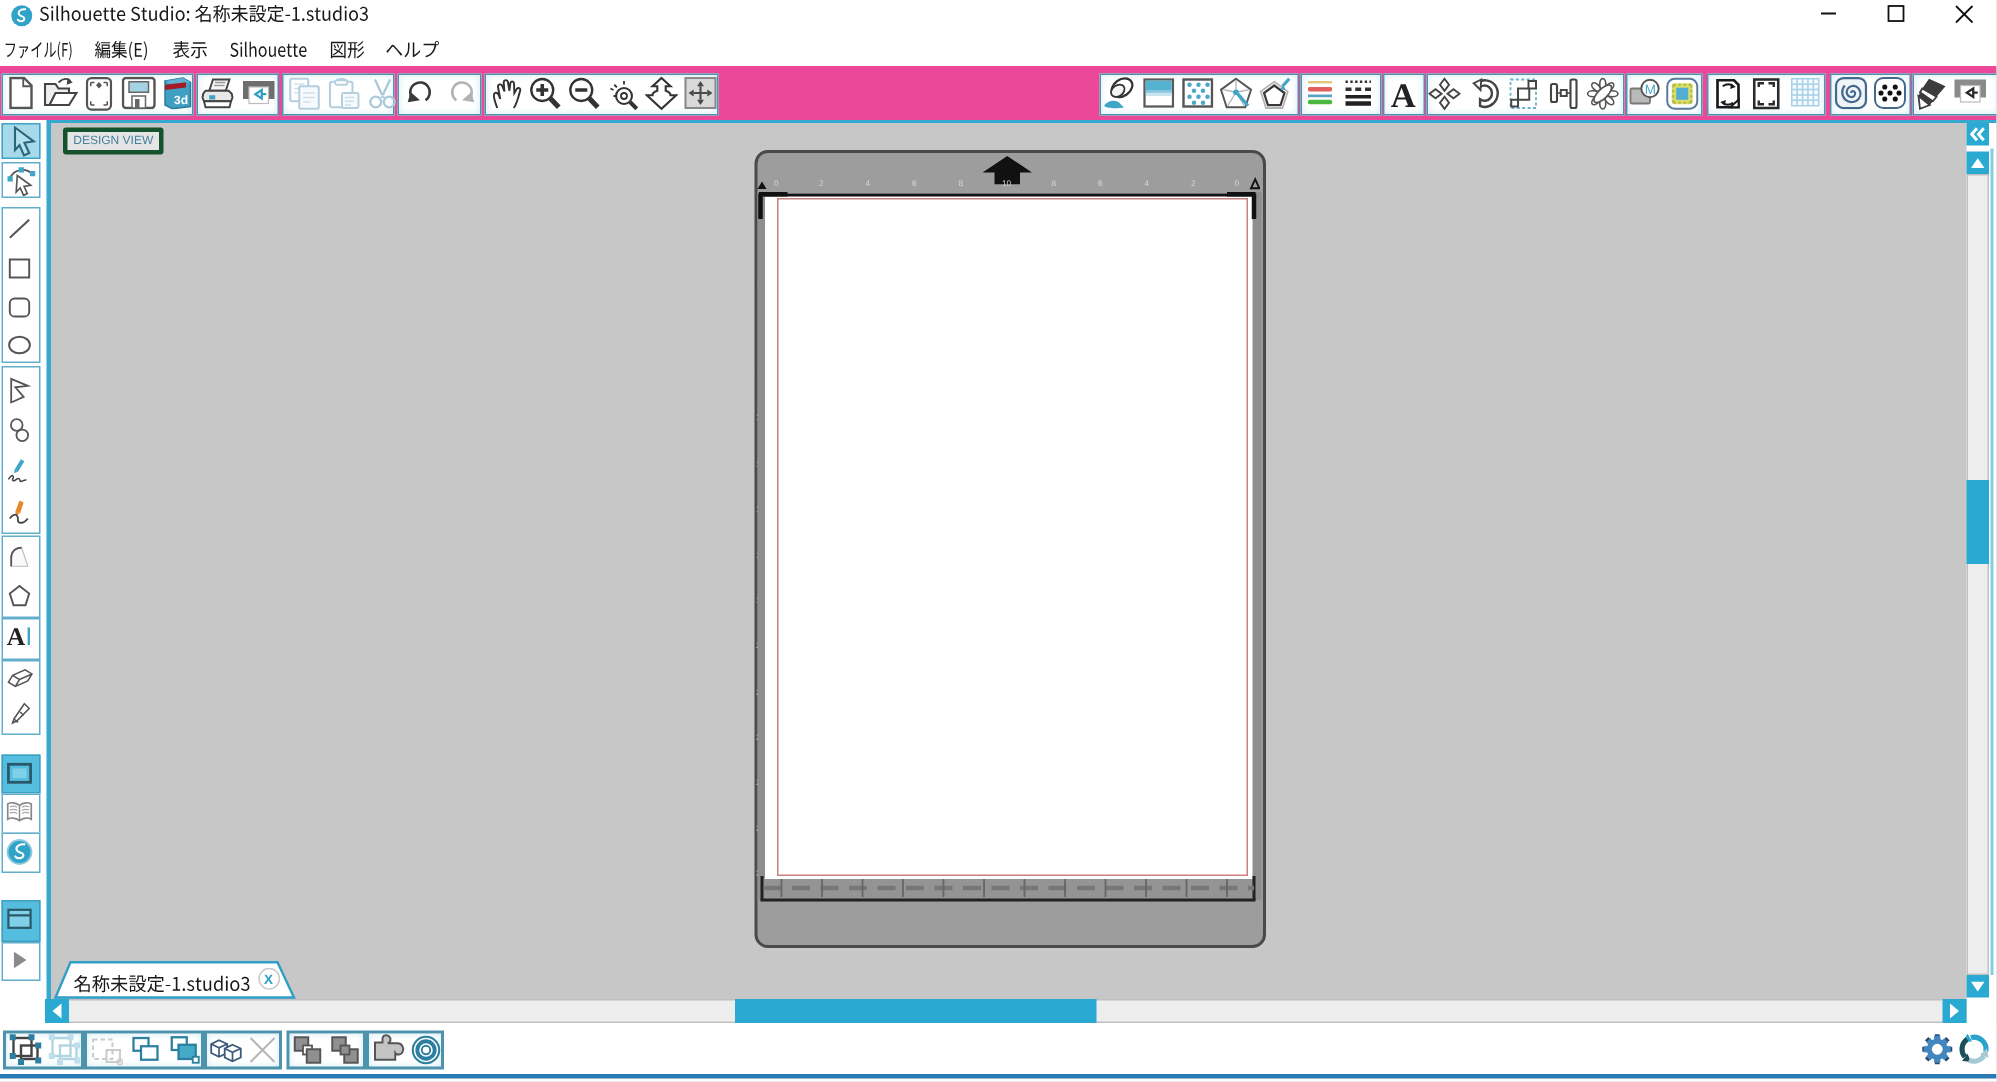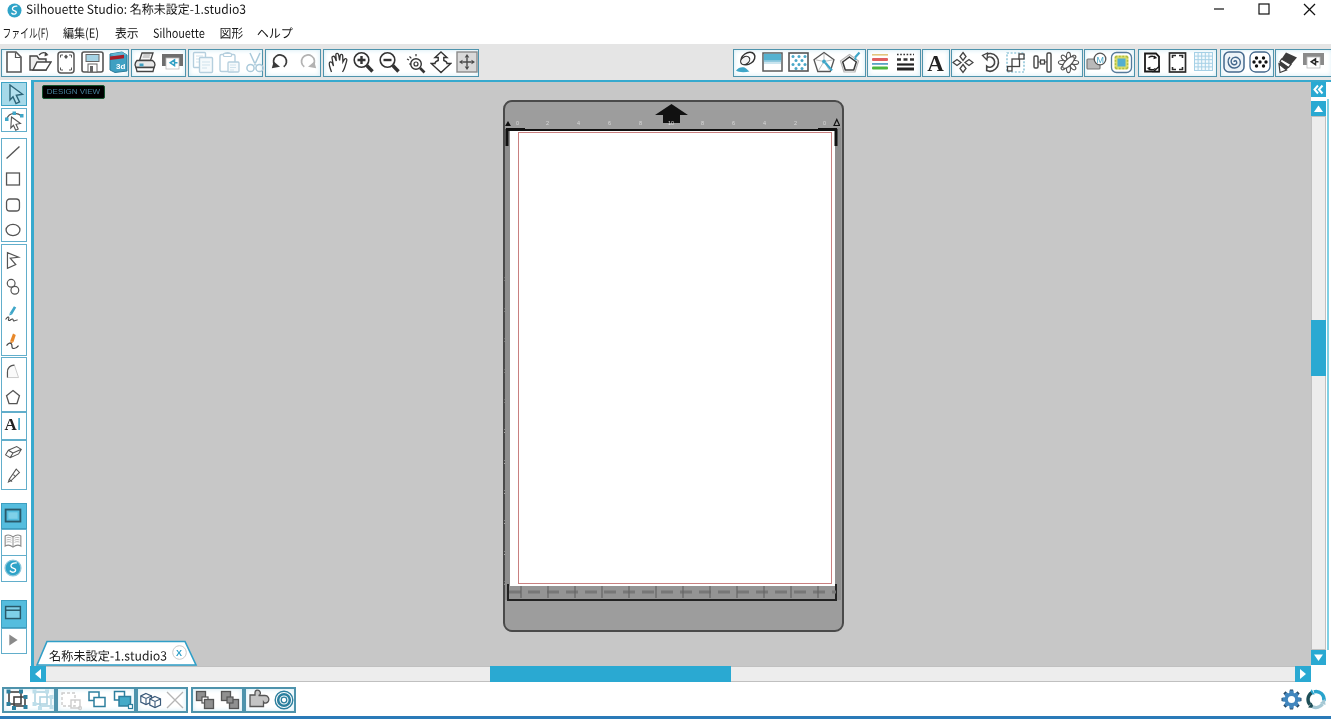--- a/index.html
+++ b/index.html
@@ -1,27 +1,27 @@
 <!DOCTYPE html>
 <html><head>
 <meta charset="utf-8">
 <style>
 html,body{margin:0;padding:0;}
 body{width:1331px;height:721px;overflow:hidden;font-family:"Liberation Sans",sans-serif;background:#fff;position:relative;}
 .abs{position:absolute;}
 #titlebar{left:0;top:0;width:1331px;height:22px;background:#fff;}
 #menubar{left:0;top:22px;width:1331px;height:22px;background:#fff;font-size:12.5px;color:#1a1a1a;}
-#toolbar{left:0;top:44px;width:1331px;height:36px;background:#e5e5e5;}
+#toolbar{left:0;top:44px;width:1331px;height:36px;background:#ec4899;}
 .tgroup{position:absolute;top:5px;height:26px;border:1.5px solid #4e93ac;background:#fff;box-shadow:inset 0 0 5px #cfeaf4;}
 .ticon{position:absolute;top:7px;}
 #bottombar .ticon{top:6px;}
 #canvas{left:33px;top:82px;width:1278px;height:600px;background:#c7c7c7;}
 #cv-top{left:31px;top:80px;width:1300px;height:2px;background:#36a9ce;}
 #cv-left{left:31px;top:82px;width:2.5px;height:600px;background:#36a9ce;}
-#designview{left:42px;top:85px;width:61px;height:12px;white-space:nowrap;background:#000000;border:1px solid #14532d;border-radius:2px;font-size:8px;color:#47819c;text-align:center;line-height:12px;letter-spacing:0px;}
+#designview{left:42px;top:85px;width:61px;height:12px;white-space:nowrap;background:#e5e5e5;border:3px solid #14532d;border-radius:2px;font-size:8px;color:#47819c;text-align:center;line-height:12px;letter-spacing:0px;}
 #mat{left:503px;top:100px;width:337px;height:528px;background:#9d9d9d;border:2px solid #4a4a4a;border-radius:9px;}
 #page{left:510px;top:129px;width:325px;height:457px;background:#fff;border-top:2px solid #111;}
 #redline{left:518px;top:132px;width:312px;height:450px;border:1px solid #c98080;}
 #ltools{left:0;top:82px;width:29px;height:600px;background:#fff;}
 .lbox{position:absolute;left:1px;width:24px;background:#fff;border:1.5px solid #62aecb;}
 .lactive{background:#55bdde;border-color:#3e9fc0;}
 .licon{position:absolute;left:1px;width:24px;text-align:center;}
 #tabbar{left:31px;top:630px;width:1278px;height:36px;}
 #hscroll{left:30px;top:666px;width:1281px;height:16px;background:#ededed;}
 #vscroll{left:1311px;top:82px;width:15px;height:600px;}

